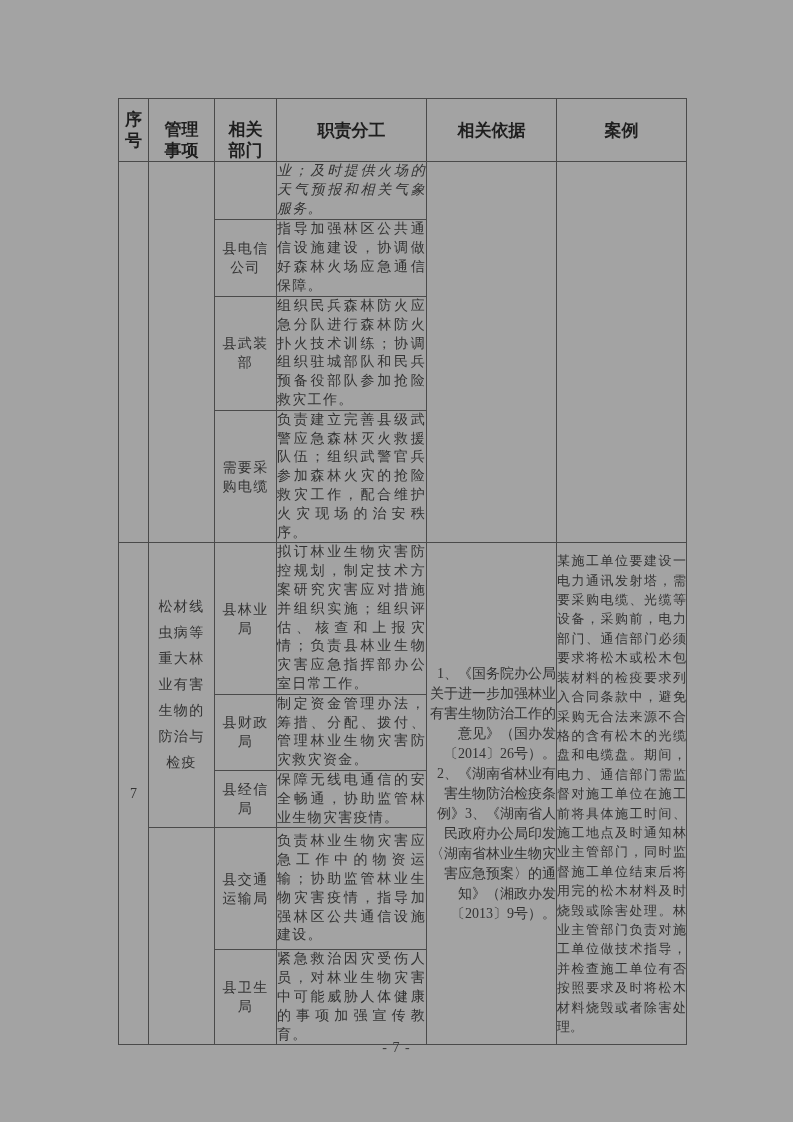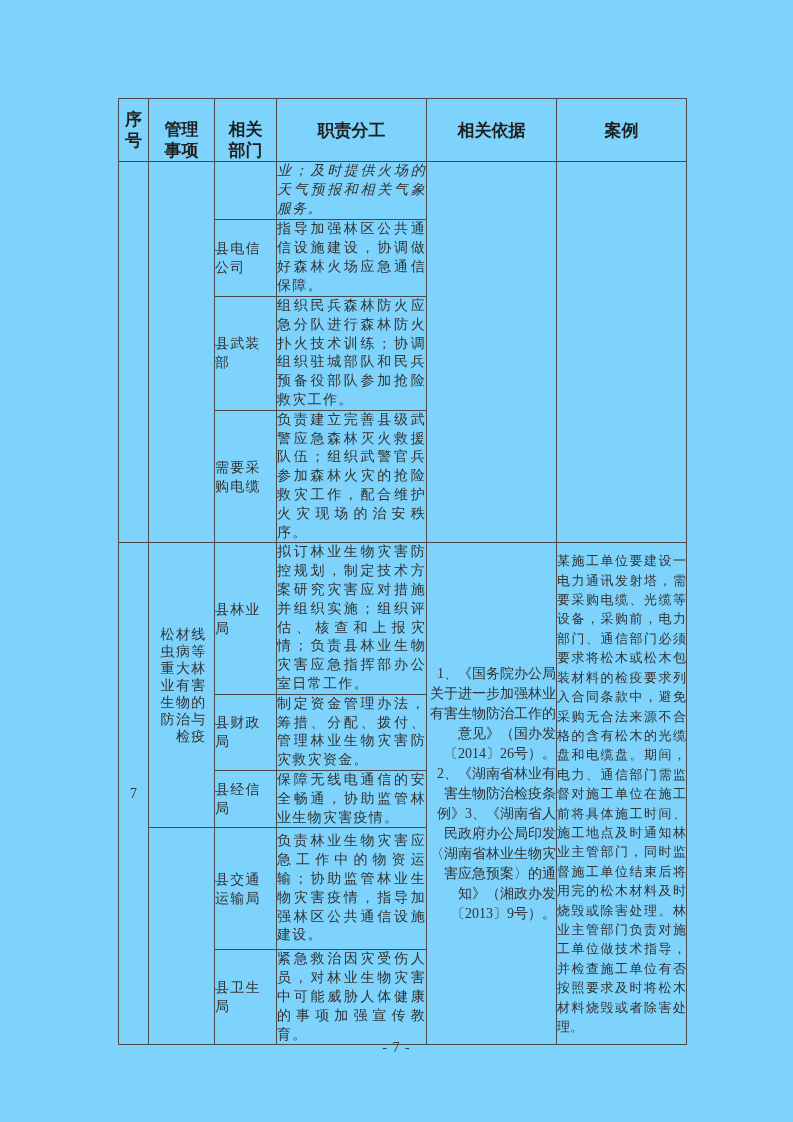--- a/index.html
+++ b/index.html
@@ -2,21 +2,21 @@
 <html><head>
 <meta charset="utf-8">
 <style>
   html,body{margin:0;padding:0;background:#fff;}
   body{
     width:793px;height:1122px;
     font-family:"Liberation Serif","DejaVu Serif",serif;
     color:#383838;
     -webkit-font-smoothing:antialiased;
   }
-  .page{position:relative;width:793px;height:1122px;background:#7dd3fc;overflow:hidden;}
+  .page{position:relative;width:793px;height:1122px;background:#a3a3a3;overflow:hidden;}
   .table-wrap{position:absolute;left:118px;top:98px;width:568px;}
   table.duty-table{
     border-collapse:collapse;table-layout:fixed;width:568px;
     font-size:14px;
   }
   .duty-table td,.duty-table th{
     border:1px solid #4a4a4a;
     padding:0;vertical-align:middle;overflow:hidden;
   }
   
@@ -24,22 +24,22 @@
     font-family:"Liberation Sans","DejaVu Sans",sans-serif;
     font-weight:700;font-size:17px;color:#1e1e1e;
     text-align:center;line-height:21px;letter-spacing:0;
   }
   .hw{margin:0 auto;}
   .hw-1{width:20px;}
   .hw-2{width:38px;margin-top:20px;}
   
   .seq-cell{text-align:center;font-size:14px;color:#333;}
   .matter-cell{text-align:center;}
-  .matter-inner{width:50px;margin:4px auto;text-align:right;line-height:17px;letter-spacing:1.3px;color:#333;}
-  .dept-cell{padding:2px 4px 2px 6px;line-height:19px;letter-spacing:1.3px;color:#333;}
+  .matter-inner{width:50px;margin:4px auto;text-align:center;line-height:26px;letter-spacing:1.3px;color:#333;}
+  .dept-cell{padding:2px 4px 2px 6px;line-height:19px;letter-spacing:1.3px;color:#333;text-align:center;}
   .duty-cell{
     padding:2px 4px;line-height:18.8px;letter-spacing:1.3px;color:#333;
     text-align:justify;text-justify:inter-character;
   }
   .basis-cell{
     padding:0 3px;line-height:20px;font-size:14px;color:#333;
     vertical-align:middle;text-align:right;
   }
   .case-cell{
     padding:8px 3px 0 3px;line-height:19.4px;font-size:13px;color:#333;

